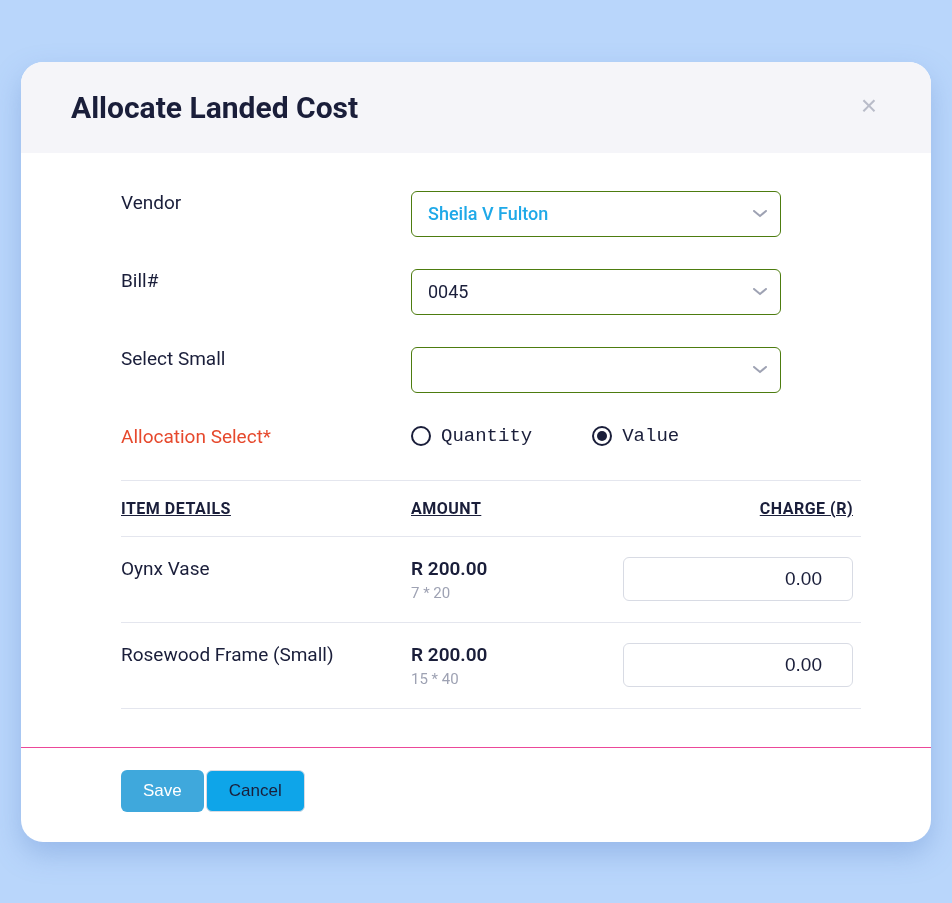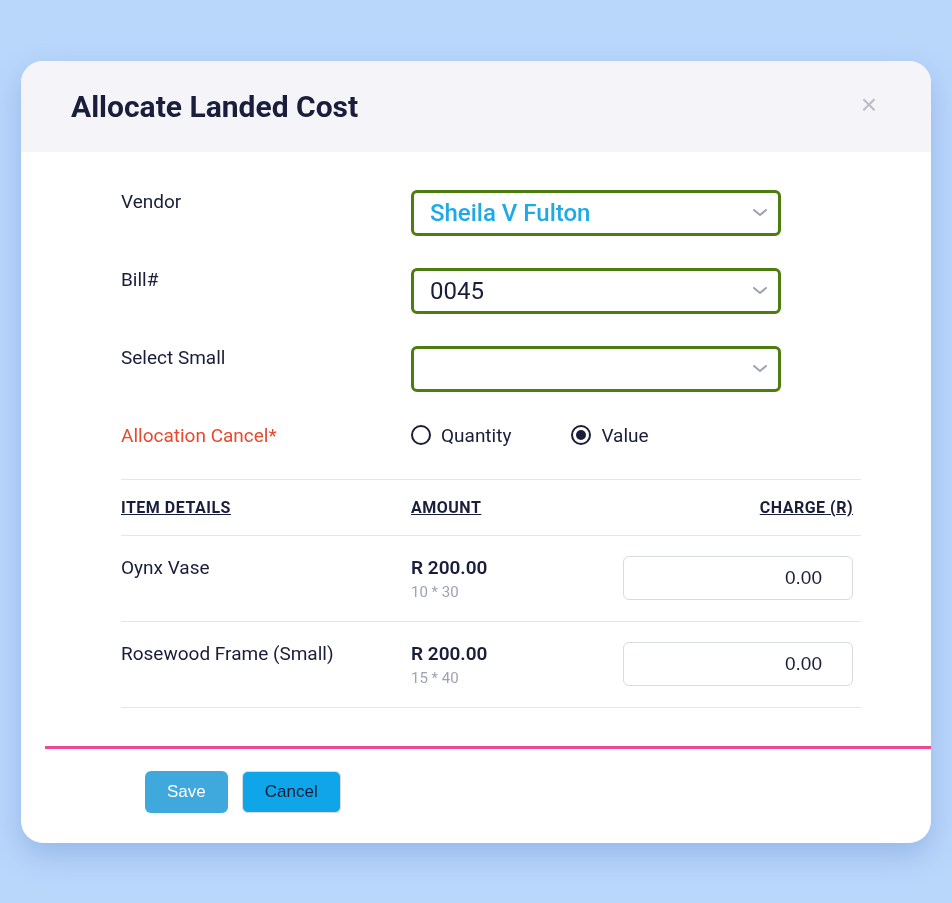--- a/index.html
+++ b/index.html
@@ -57,43 +57,44 @@
       color: #e6492d;
     }
     .select-wrap {
       position: relative;
       flex: 1;
       max-width: 370px;
     }
     .select-box {
       width: 100%;
       height: 46px;
-      border: 3px solid #4d7c0f;
+      border: 1px solid #4d7c0f;
       border-radius: 6px;
       padding: 0 20px 0 16px;
-      font-size: 24px;
+      font-size: 18px;
       background: #fff;
       display: flex;
       align-items: center;
       cursor: pointer;
     }
     .select-box.vendor { color: #1fa9e8; font-weight: 500; }
     .select-box.bill { color: #1a1e3a; }
     .chevron {
       position: absolute;
       right: 14px;
       top: 50%;
       transform: translateY(-50%);
       pointer-events: none;
     }
     .chevron svg { display: block; }
     .radio-group {
       display: flex;
       gap: 60px;
       align-items: center;
+      font-family: Liberation Mono, monospace;
     }
     .radio-option {
       display: flex;
       align-items: center;
       gap: 10px;
       cursor: pointer;
     }
     .radio-circle {
       width: 20px;
       height: 20px;
@@ -159,26 +160,25 @@
       border: 1px solid #d8dbe4;
       border-radius: 6px;
       text-align: right;
       padding: 0 30px;
       font-size: 19px;
       color: #1a1e3a;
       font-weight: 400;
       float: right;
     }
     .modal-footer {
-      border-top: 3px solid #ec4899;
+      border-top: 1px solid #ec4899;
       padding: 22px 100px 30px;
       display: flex;
-      gap: 14px;
+      gap: 2px;
       margin-top: 28px;
-      margin-left: 24px;
     }
     .btn {
       height: 42px;
       border-radius: 6px;
       padding: 0 22px;
       font-size: 17px;
       font-weight: 500;
       cursor: pointer;
       border: none;
     }
@@ -236,21 +236,21 @@
         <div class="select-box"></div>
         <span class="chevron">
           <svg width="14" height="8" viewBox="0 0 14 8">
               <path d="M1 1l6 5 6-5" stroke="#9ea2b3" stroke-width="2" fill="none" stroke-linecap="round"></path>
             </svg>
         </span>
       </div>
     </div>
 
     <div class="form-row">
-      <div class="form-label required">Allocation  Cancel*</div>
+      <div class="form-label required">Allocation  Select*</div>
       <div class="radio-group">
         <div class="radio-option">
           <span class="radio-circle"></span>
           <span class="radio-label">Quantity</span>
         </div>
         <div class="radio-option">
           <span class="radio-circle checked"></span>
           <span class="radio-label">Value</span>
         </div>
       </div>
@@ -260,21 +260,21 @@
       <div class="table-header">
         <div class="th col-item">ITEM DETAILS</div>
         <div class="th col-amount">AMOUNT</div>
         <div class="th col-charge">CHARGE (R)</div>
       </div>
 
       <div class="table-row">
         <div class="col-item item-name">Oynx Vase</div>
         <div class="col-amount">
           <div class="amount-main">R 200.00</div>
-          <div class="amount-sub">10 * 30</div>
+          <div class="amount-sub">7 * 20</div>
         </div>
         <div class="col-charge">
           <input class="charge-input" value="0.00" style="">
         </div>
       </div>
 
       <div class="table-row">
         <div class="col-item item-name">Rosewood Frame (Small)</div>
         <div class="col-amount">
           <div class="amount-main">R 200.00</div>

